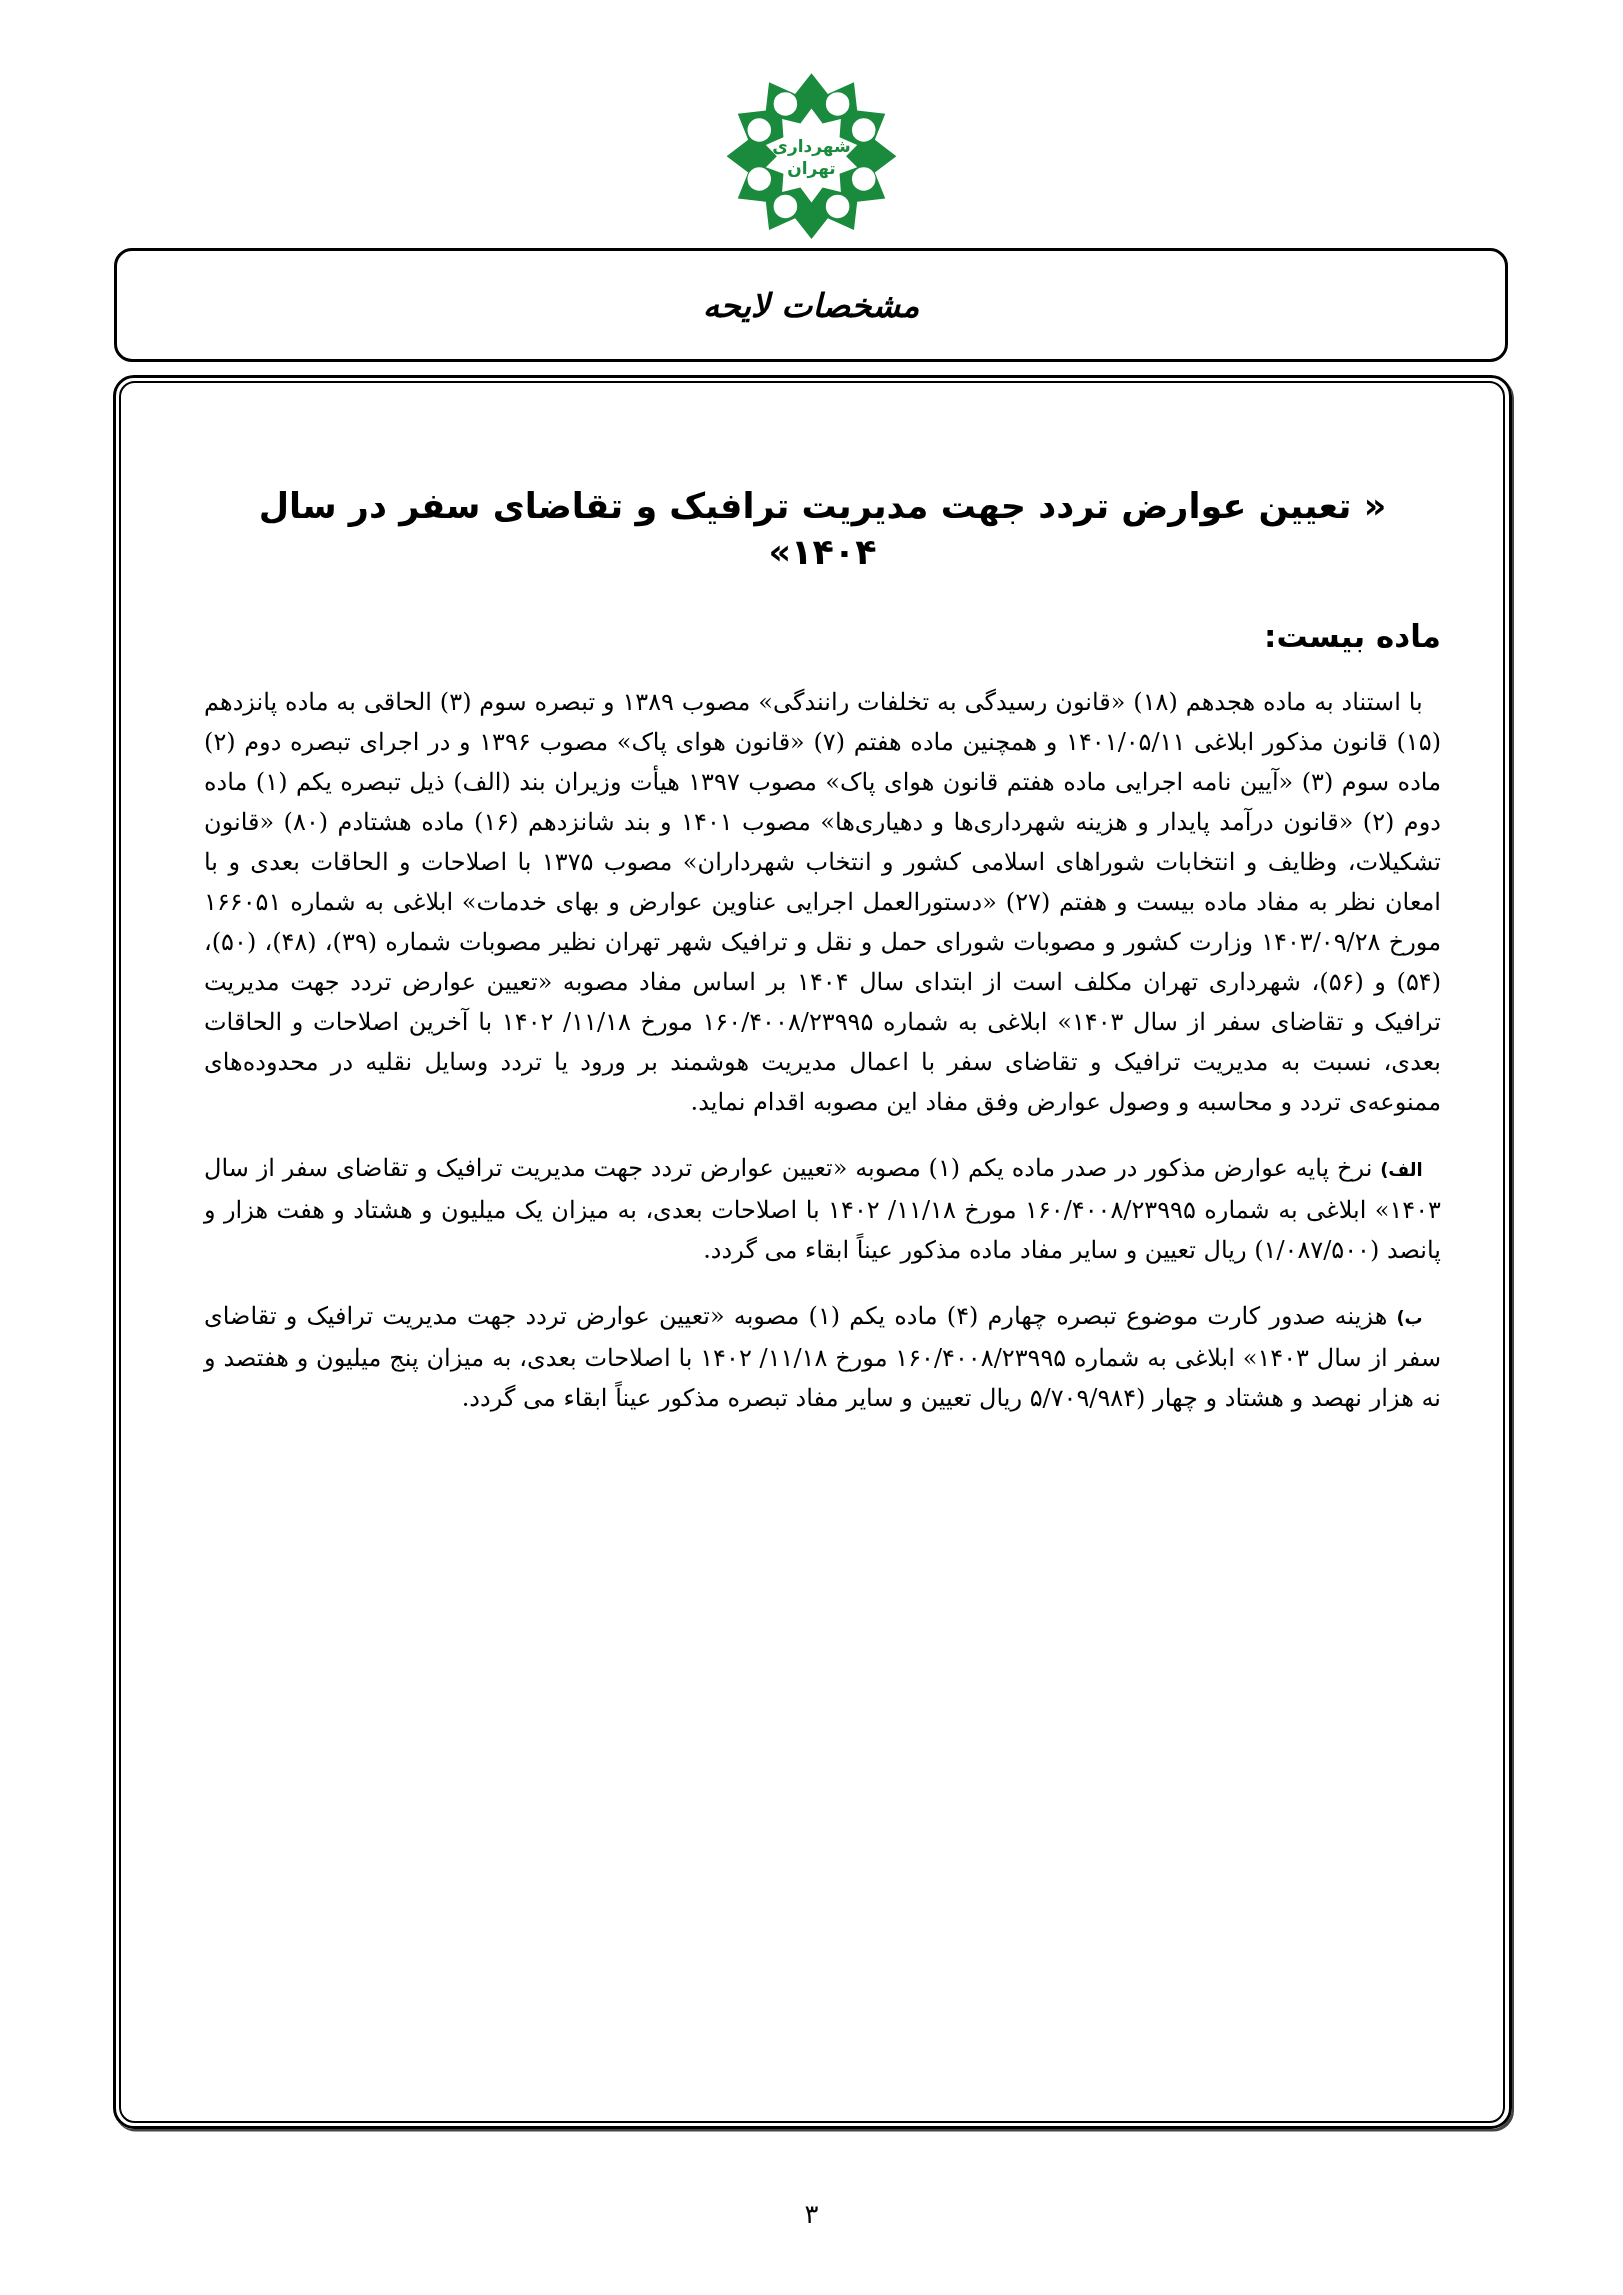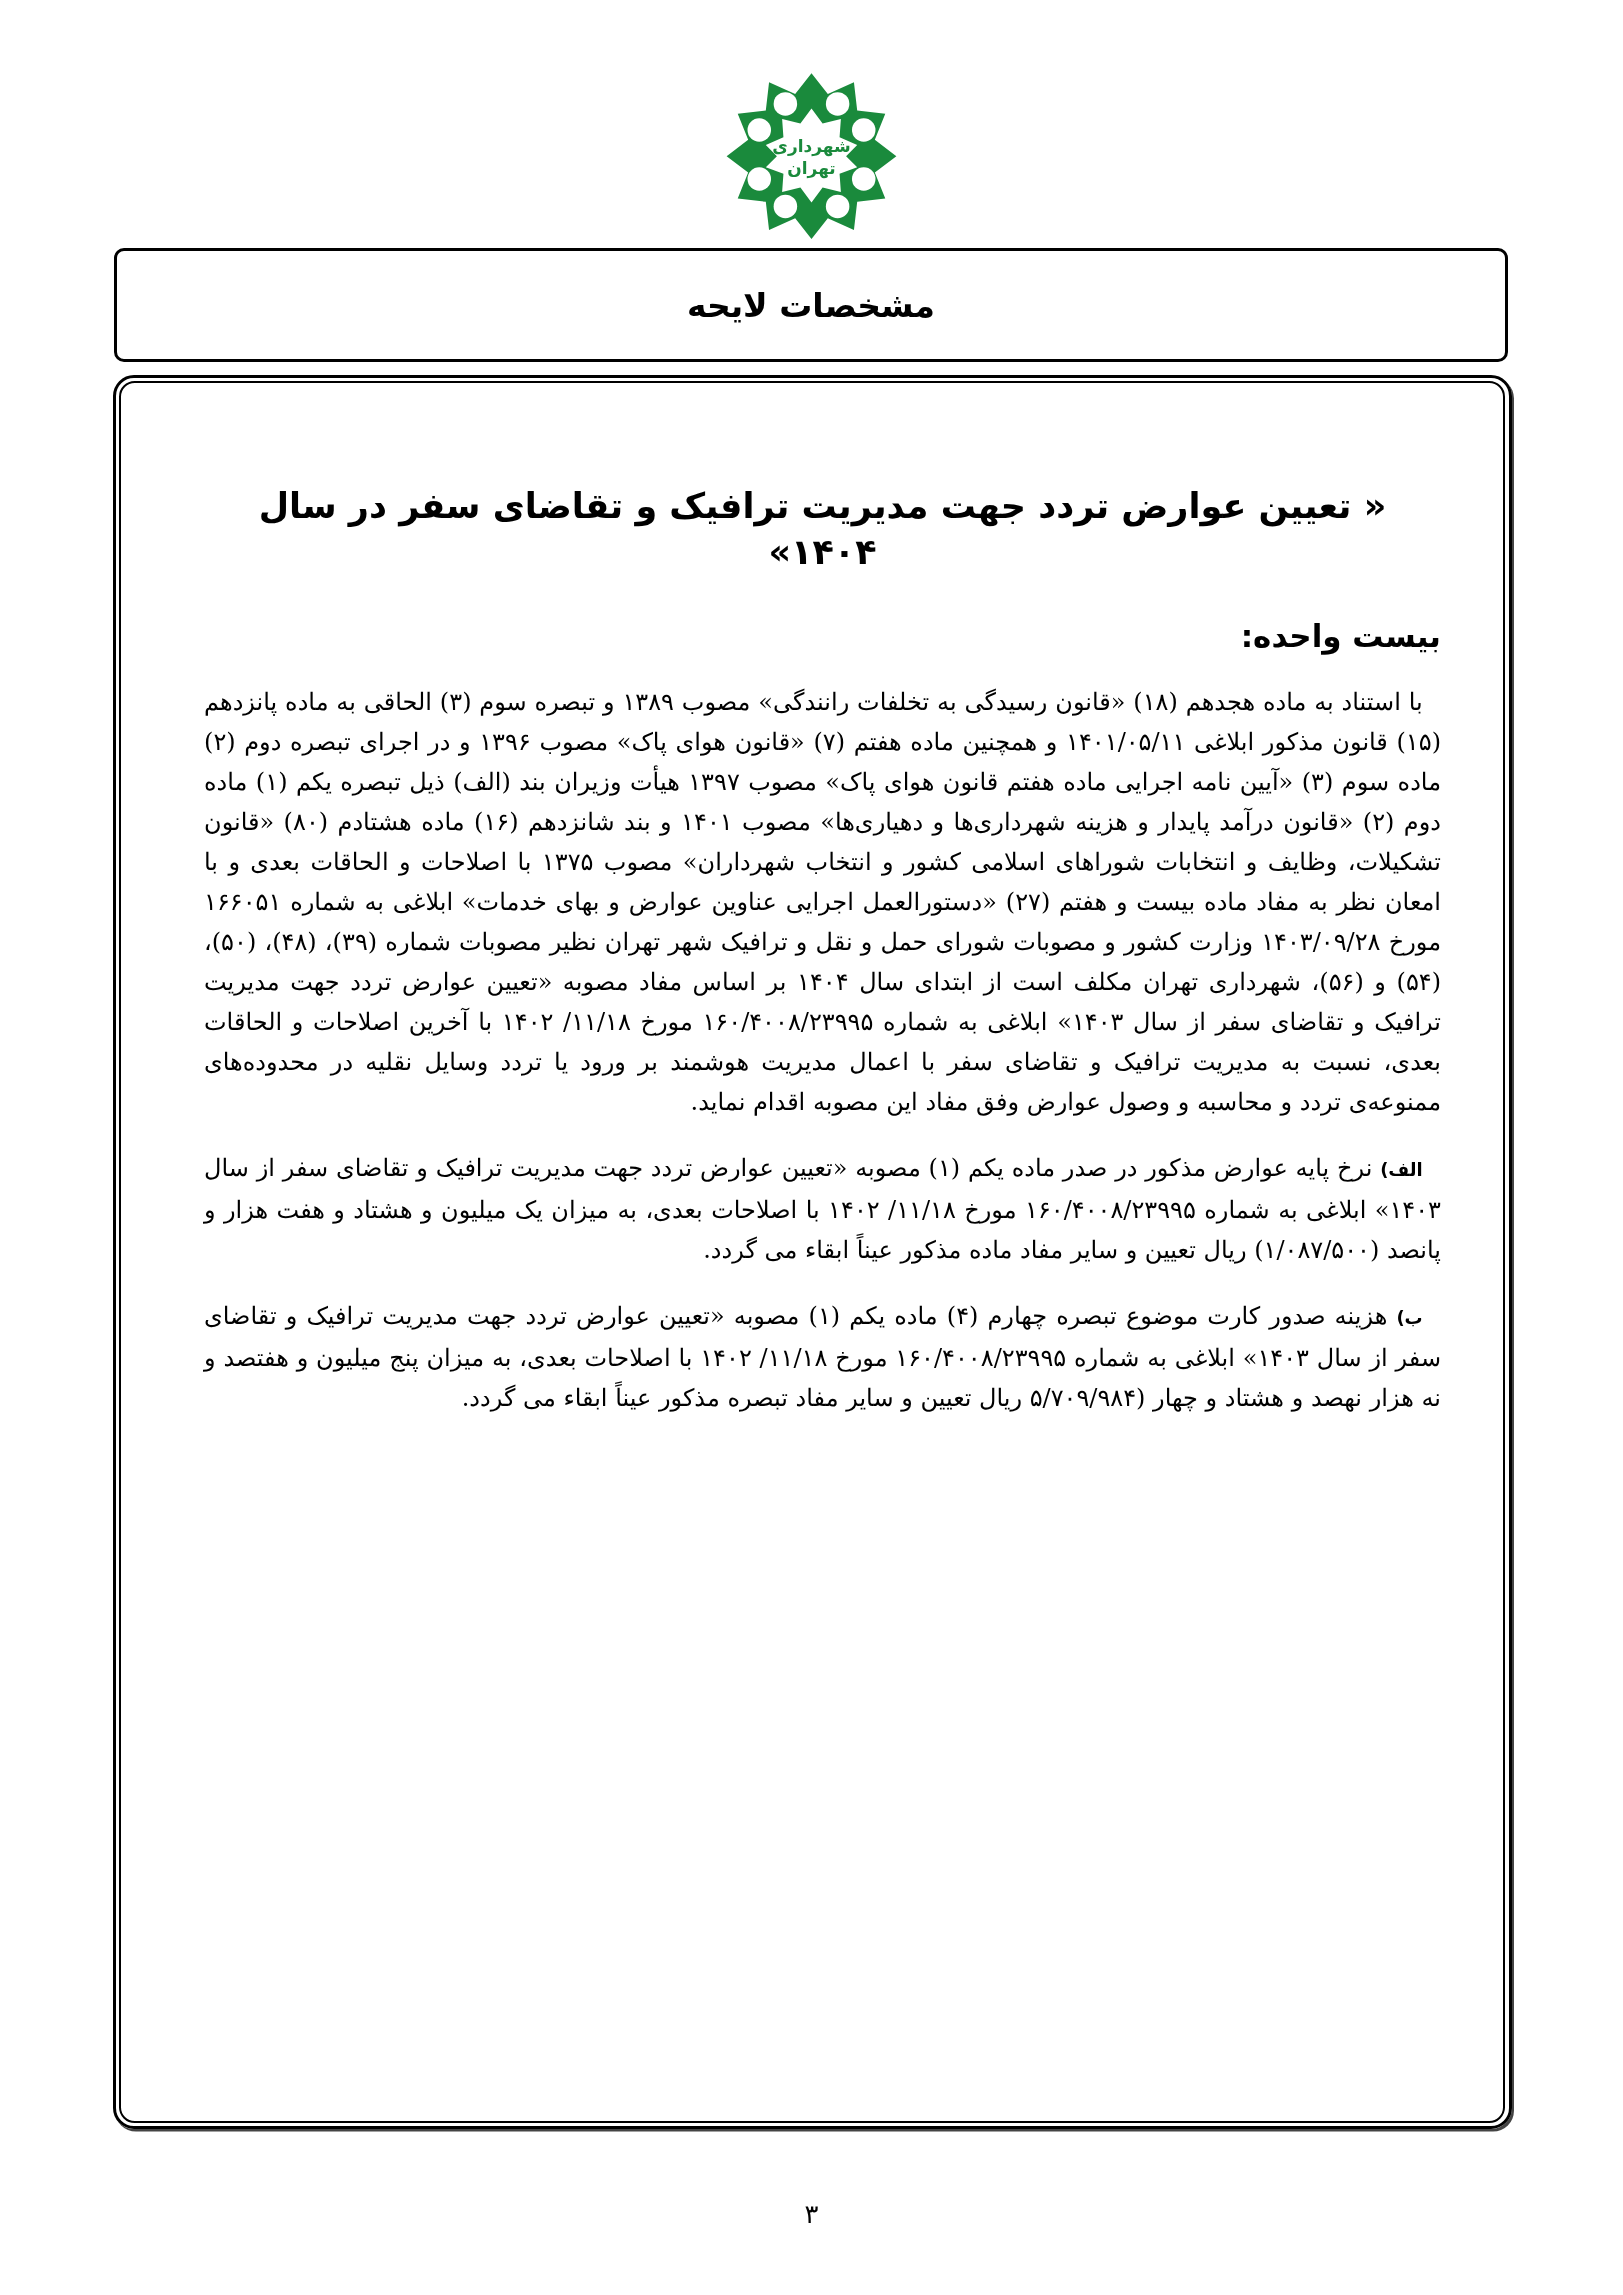--- a/index.html
+++ b/index.html
@@ -23,25 +23,26 @@
       height: 173px;
       font-weight: bold;
     }
     .header-box {
       position: absolute;
       left: 114px;
       top: 248px;
       width: 1394px;
       height: 114px;
       border: 3.3px solid #000;
-      border-radius: 10px;
+      border-radius: 18px;
       box-sizing: border-box;
       display: flex;
       align-items: center;
       justify-content: center;
+      font-style: italic;
     }
     .header-title {
       font-family: "DejaVu Sans", sans-serif;
       font-weight: bold;
       font-size: 33px;
       letter-spacing: 0;
     }
     .frame-outer {
       position: absolute;
       left: 113px;
@@ -142,21 +143,21 @@
 
 <div class="header-box">
   <span class="header-title">مشخصات لایحه</span>
 </div>
 
 <div class="frame-outer"></div>
 <div class="frame-inner"></div>
 
 <div class="content">
   <h1 class="bill-title">« تعیین عوارض تردد جهت مدیریت ترافیک و تقاضای سفر در سال ۱۴۰۴»</h1>
-  <h2 class="article-heading">بیست واحده:</h2>
+  <h2 class="article-heading">ماده بیست:</h2>
   <p class="para">با استناد به ماده هجدهم (۱۸) «قانون رسیدگی به تخلفات رانندگی» مصوب ۱۳۸۹ و تبصره سوم (۳) الحاقی به ماده پانزدهم (۱۵) قانون مذکور ابلاغی ۱۴۰۱/۰۵/۱۱ و همچنین ماده هفتم (۷) «قانون هوای پاک» مصوب ۱۳۹۶ و در اجرای تبصره دوم (۲) ماده سوم (۳) «آیین نامه اجرایی ماده هفتم قانون هوای پاک» مصوب ۱۳۹۷ هیأت وزیران بند (الف) ذیل تبصره یکم (۱) ماده دوم (۲) «قانون درآمد پایدار و هزینه شهرداری‌ها و دهیاری‌ها» مصوب ۱۴۰۱ و بند شانزدهم (۱۶) ماده هشتادم (۸۰) «قانون تشکیلات، وظایف و انتخابات شوراهای اسلامی کشور و انتخاب شهرداران» مصوب ۱۳۷۵ با اصلاحات و الحاقات بعدی و با امعان نظر به مفاد ماده بیست و هفتم (۲۷) «دستورالعمل اجرایی عناوین عوارض و بهای خدمات» ابلاغی به شماره ۱۶۶۰۵۱ مورخ ۱۴۰۳/۰۹/۲۸ وزارت کشور و مصوبات شورای حمل و نقل و ترافیک شهر تهران نظیر مصوبات شماره (۳۹)، (۴۸)، (۵۰)، (۵۴) و (۵۶)، شهرداری تهران مکلف است از ابتدای سال ۱۴۰۴ بر اساس مفاد مصوبه «تعیین عوارض تردد جهت مدیریت ترافیک و تقاضای سفر از سال ۱۴۰۳» ابلاغی به شماره ۱۶۰/۴۰۰۸/۲۳۹۹۵ مورخ ۱۱/۱۸/ ۱۴۰۲ با آخرین اصلاحات و الحاقات بعدی، نسبت به مدیریت ترافیک و تقاضای سفر با اعمال مدیریت هوشمند بر ورود یا تردد وسایل نقلیه در محدوده‌های ممنوعه‌ی تردد و محاسبه و وصول عوارض وفق مفاد این مصوبه اقدام نماید.</p>
   <p class="para sub">
     <span class="clause-label">الف)</span><span> نرخ پایه عوارض مذکور در صدر ماده یکم (۱) مصوبه «تعیین عوارض تردد جهت مدیریت ترافیک و تقاضای سفر از سال ۱۴۰۳» ابلاغی به شماره ۱۶۰/۴۰۰۸/۲۳۹۹۵ مورخ ۱۱/۱۸/ ۱۴۰۲ با اصلاحات بعدی، به میزان یک میلیون و هشتاد و هفت هزار و پانصد (۱/۰۸۷/۵۰۰) ریال تعیین و سایر مفاد ماده مذکور عیناً ابقاء می گردد.</span>
   </p>
   <p class="para sub">
     <span class="clause-label">ب)</span><span> هزینه صدور کارت موضوع تبصره چهارم (۴) ماده یکم (۱) مصوبه «تعیین عوارض تردد جهت مدیریت ترافیک و تقاضای سفر از سال ۱۴۰۳» ابلاغی به شماره ۱۶۰/۴۰۰۸/۲۳۹۹۵ مورخ ۱۱/۱۸/ ۱۴۰۲ با اصلاحات بعدی، به میزان پنج میلیون و هفتصد و نه هزار نهصد و هشتاد و چهار (۵/۷۰۹/۹۸۴ ریال تعیین و سایر مفاد تبصره مذکور عیناً ابقاء می گردد.</span>
   </p>
 </div>
 
 <div class="page-number">۳</div>

